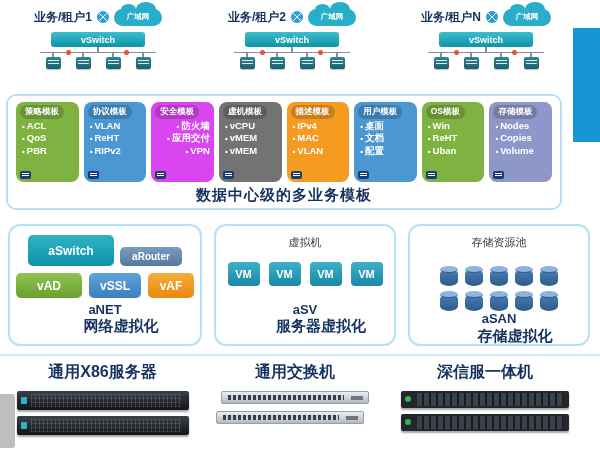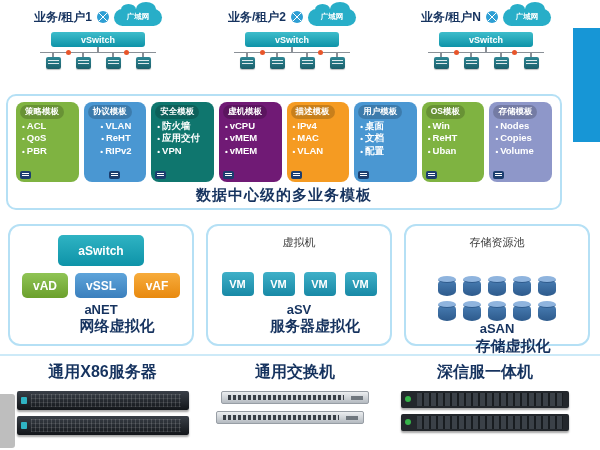--- a/index.html
+++ b/index.html
@@ -52,26 +52,26 @@
 
   
   .virt{position:absolute;top:224px;left:8px;width:582px;display:flex;gap:12px;}
   .vpanel{flex:1;height:122px;border:2px solid #b5e0f5;border-radius:12px;box-sizing:border-box;
      display:flex;flex-direction:column;align-items:center;padding:9px 6px 8px;}
   .vbox{color:#fff;font-weight:bold;display:flex;align-items:center;justify-content:center;border-radius:5px;}
   .row1{display:flex;align-items:flex-end;gap:6px;}
   .aswitch{width:86px;height:31px;font-size:12px;background:linear-gradient(180deg,#2fb3c3,#0e93a8);}
   .arouter{width:62px;height:19px;font-size:10px;background:linear-gradient(180deg,#7b9cc0,#54789f);}
   .row2{display:flex;gap:7px;margin-top:7px;}
-  .vad{width:46px;height:25px;font-size:12px;background:linear-gradient(180deg,#90c455,#6ba02c);}
+  .vad{width:66px;height:25px;font-size:12px;background:linear-gradient(180deg,#90c455,#6ba02c);}
   .vaf{width:46px;height:25px;font-size:12px;background:linear-gradient(180deg,#f7ac3c,#e8890f);}
   .vssl{width:52px;height:25px;font-size:12px;background:linear-gradient(180deg,#5ea4da,#3a7fbd);}
   .vcode{margin-top:auto;font-size:13px;font-weight:bold;color:#16335f;line-height:1.2;}
   .vlabel{font-size:15px;font-weight:bold;color:#16335f;line-height:1.25;padding-left:32px;}
-  .vheader{font-size:11px;color:#3a3a3a;margin-bottom:22px;}
+  .vheader{font-size:11px;color:#3a3a3a;margin-bottom:12px;}
   .vmrow{display:flex;gap:9px;}
   .vm{width:32px;height:24px;font-size:11px;border-radius:4px;background:linear-gradient(180deg,#3fb0c8,#1889a6);}
   .cyl-grid{display:flex;flex-wrap:wrap;width:120px;gap:5px 7px;justify-content:center;margin-top:4px;}
   .cyl{position:relative;width:18px;height:17px;margin-top:3px;
      background:linear-gradient(180deg,#4a7fb5,#2d5a8c);border-radius:9px/5px;}
   .cyl::after{content:'';position:absolute;left:0;top:-3px;width:18px;height:7px;border-radius:50%;
      background:#8fb4de;border-bottom:1px solid #2d5a8c;box-sizing:border-box;}
 
   
   .hw-line{position:absolute;top:354px;left:0;width:600px;height:2px;background:#cdeaf8;}
@@ -179,37 +179,37 @@
     <div class="cards">
 
       <div class="card" style="background-color: rgb(127, 179, 65);">
         <div class="card-h">策略模板</div>
         <div class="ci">ACL</div>
         <div class="ci">QoS</div>
         <div class="ci">PBR</div>
         <div class="list-icon"></div>
       </div>
 
-      <div class="card" style="background-color: rgb(74, 151, 210); align-items: center;">
+      <div class="card" style="background-color: rgb(74, 151, 210);">
         <div class="card-h">协议模板</div>
         <div class="ci">VLAN</div>
         <div class="ci">ReHT</div>
         <div class="ci">RIPv2</div>
         <div class="list-icon"></div>
       </div>
 
-      <div class="card" style="background-color: #0f766e;">
+      <div class="card" style="background-color: #d946ef; text-align: right;">
         <div class="card-h">安全模板</div>
         <div class="ci">防火墙</div>
         <div class="ci">应用交付</div>
         <div class="ci">VPN</div>
         <div class="list-icon"></div>
       </div>
 
-      <div class="card" style="background-color: #701a75;">
+      <div class="card" style="background-color: #737373;">
         <div class="card-h">虚机模板</div>
         <div class="ci">vCPU</div>
         <div class="ci">vMEM</div>
         <div class="ci">vMEM</div>
         <div class="list-icon"></div>
       </div>
 
       <div class="card" style="background-color: rgb(245, 155, 34);">
         <div class="card-h">描述模板</div>
         <div class="ci">IPv4</div>
@@ -244,20 +244,21 @@
 
     </div>
     <div class="tpl-title">数据中心级的多业务模板</div>
   </div>
 
   <div class="virt">
 
     <div class="vpanel">
       <div class="row1">
         <div class="vbox aswitch">aSwitch</div>
+        <div class="vbox arouter">aRouter</div>
       </div>
       <div class="row2">
         <div class="vbox vad">vAD</div>
         <div class="vbox vssl">vSSL</div>
         <div class="vbox vaf">vAF</div>
       </div>
       <div class="vcode">aNET</div>
       <div class="vlabel">网络虚拟化</div>
     </div>
 

